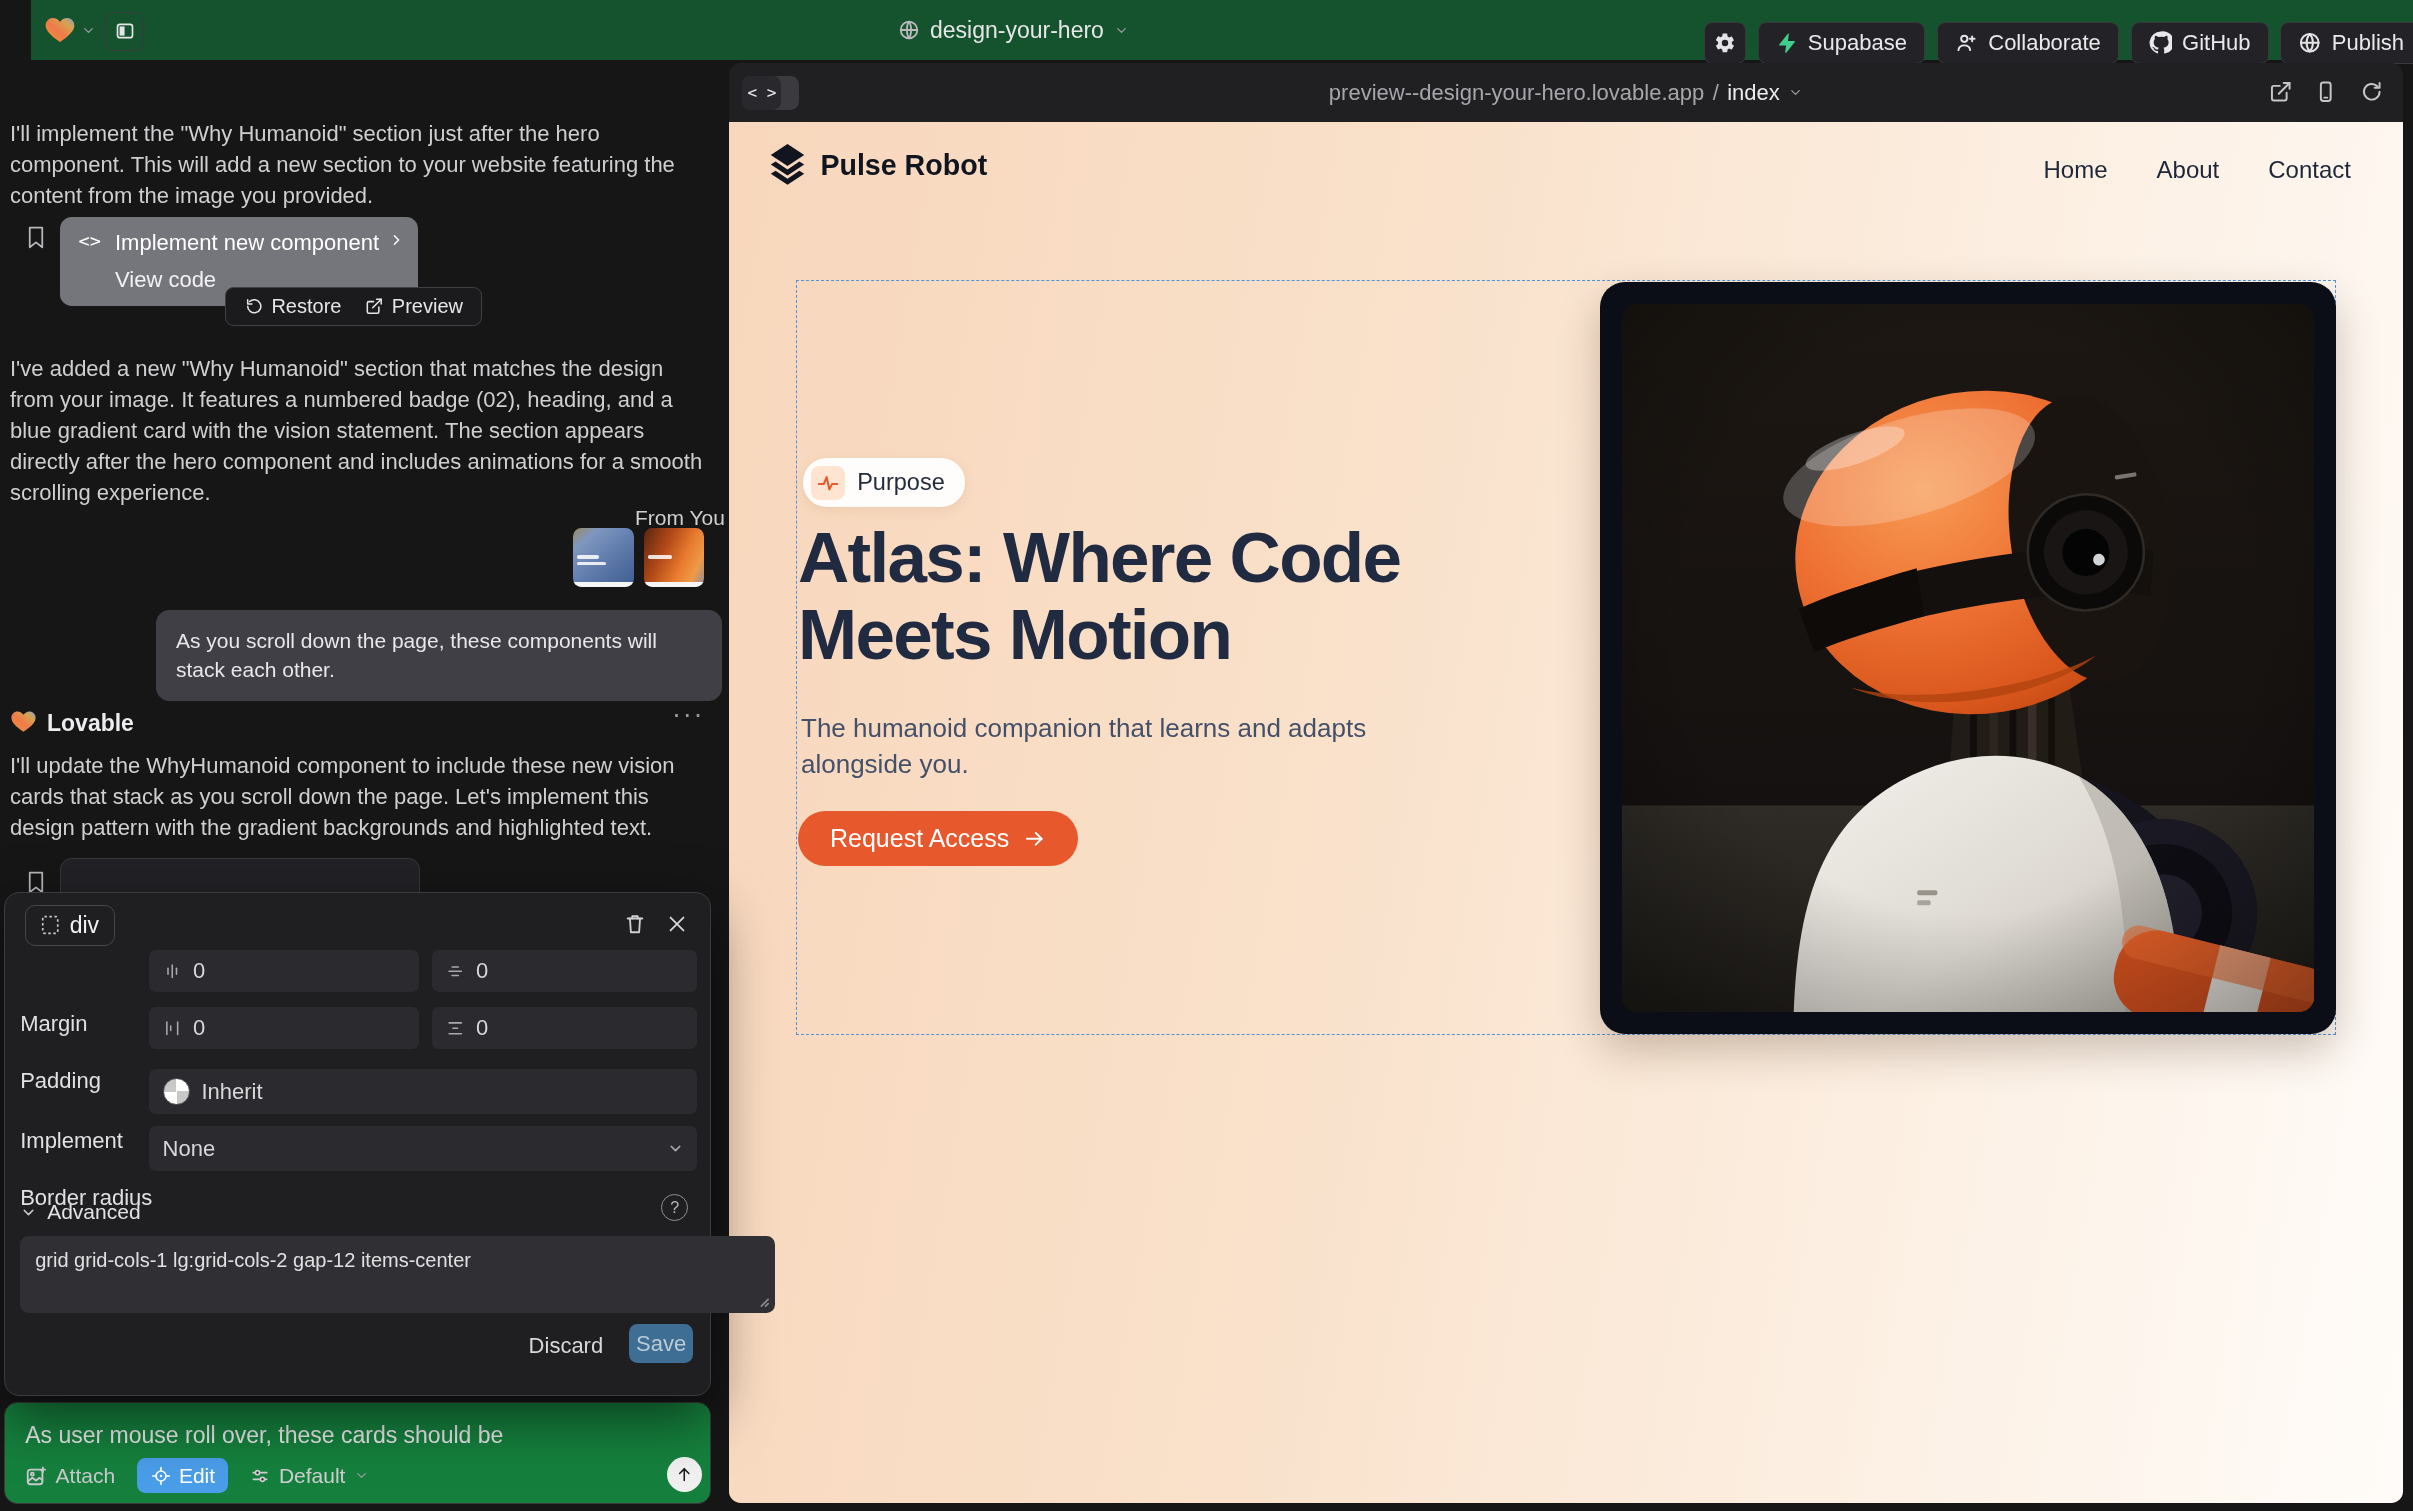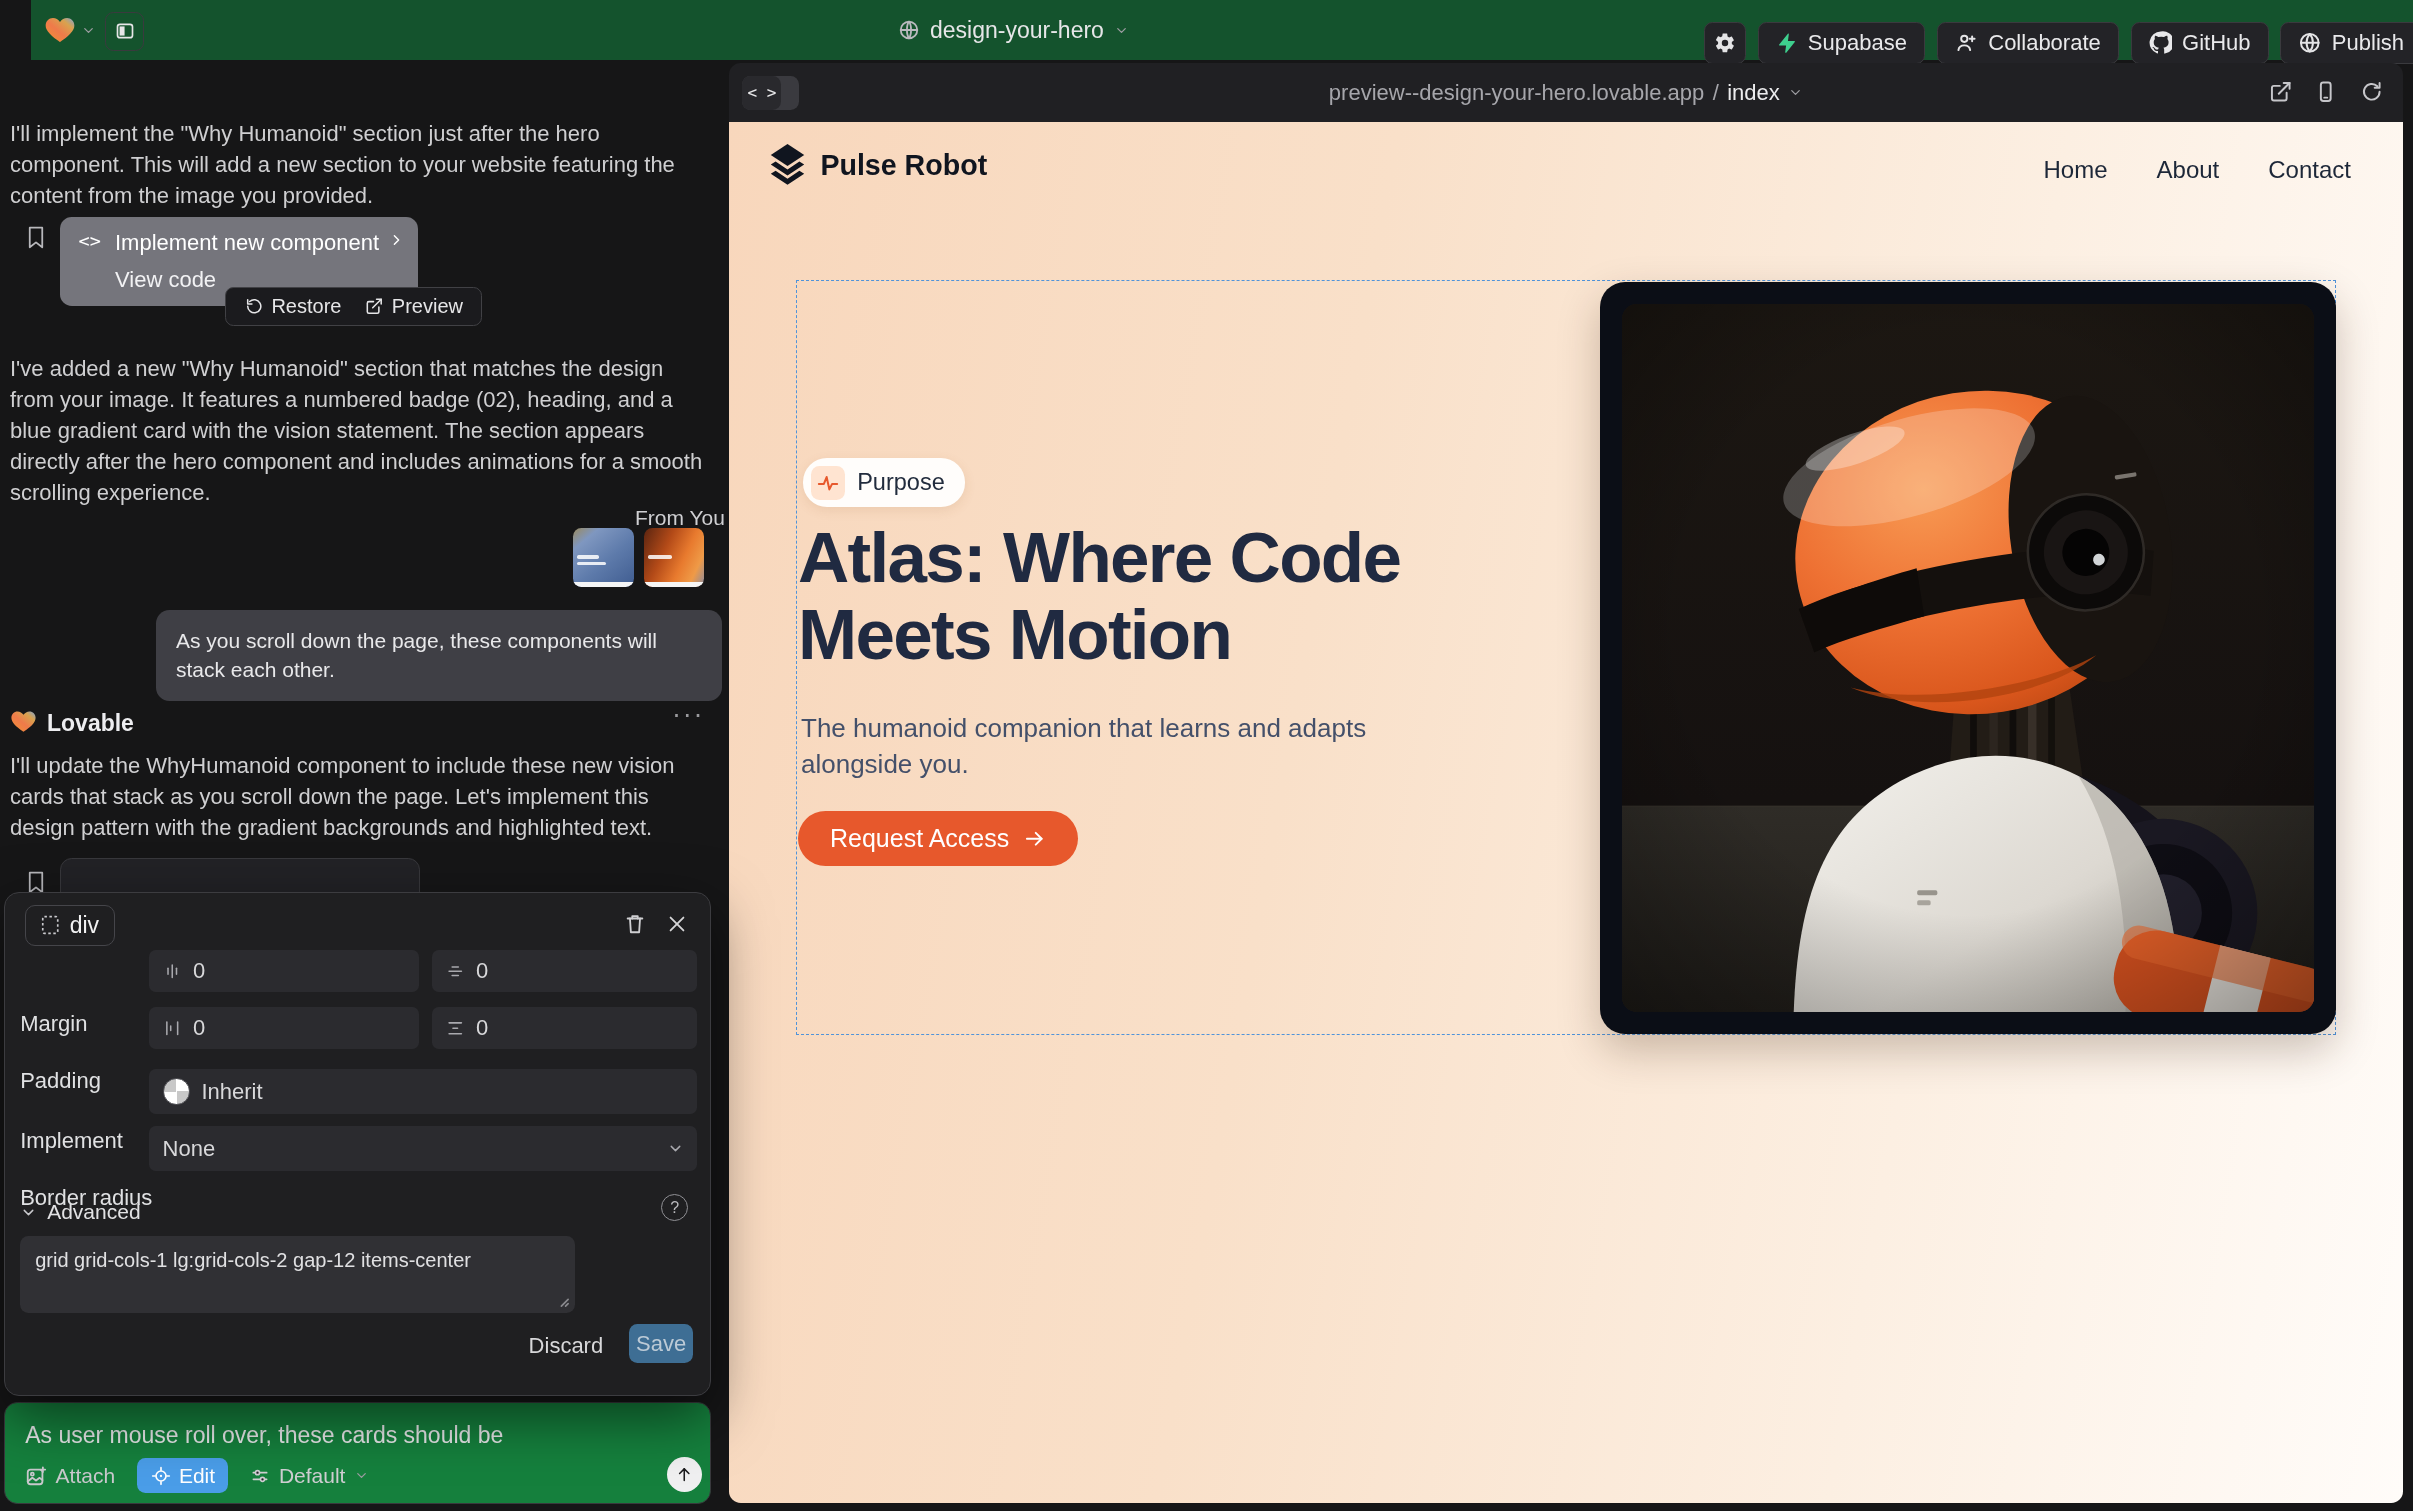--- a/index.html
+++ b/index.html
@@ -36,21 +36,21 @@
 
   
   .panel{left:4.2px;top:892px;width:707px;height:504px;background:#1f1f21;border:0.8px solid #3c3c40;
          border-radius:15px;box-shadow:0 20px 59px rgba(0,0,0,.55);z-index:30;box-sizing:border-box;}
   .chip{left:20px;top:11.8px;height:39px;border:0.8px solid #45454a;border-radius:10px;display:flex;
         align-items:center;gap:10px;padding:0 15px;color:#f2f2f3;font-size:23px;}
   .flabel{left:15px;font-size:22px;color:#e0e1e3;margin-top:47px;}
   .finput{background:#2b2b2f;border-radius:6.7px;height:42px;display:flex;align-items:center;gap:11.8px;
           padding:0 13.4px;box-sizing:border-box;font-size:22px;color:#d8d8da;}
   .ficon{color:#a9a9ae;}
-  .txtarea{left:15px;top:343px;width:555px;height:77px;background:#303034;border-radius:8.4px;
+  .txtarea{left:15px;top:343px;width:755px;height:77px;background:#303034;border-radius:8.4px;
            padding:13.4px 15px;box-sizing:border-box;font-size:20px;color:#e0e0e2;}
   .savebtn{background:#3e6e94;border-radius:8.4px;width:64px;height:39px;display:flex;align-items:center;
            justify-content:center;color:#bccad6;font-size:22px;cursor:pointer;}
 
   
   .composer{left:4.2px;top:1402px;width:707px;height:102px;background:#15803d;border:0.8px solid #39393d;
             border-radius:13.4px;box-sizing:border-box;z-index:20;}
   .editchip{background:#4a9de8;color:#fff;border-radius:8.4px;height:35px;display:flex;align-items:center;
             gap:8.4px;padding:0 13.4px;font-size:21px;cursor:pointer;}
   .sendbtn{width:35px;height:35px;border-radius:50%;background:#f0f0f1;display:flex;align-items:center;

